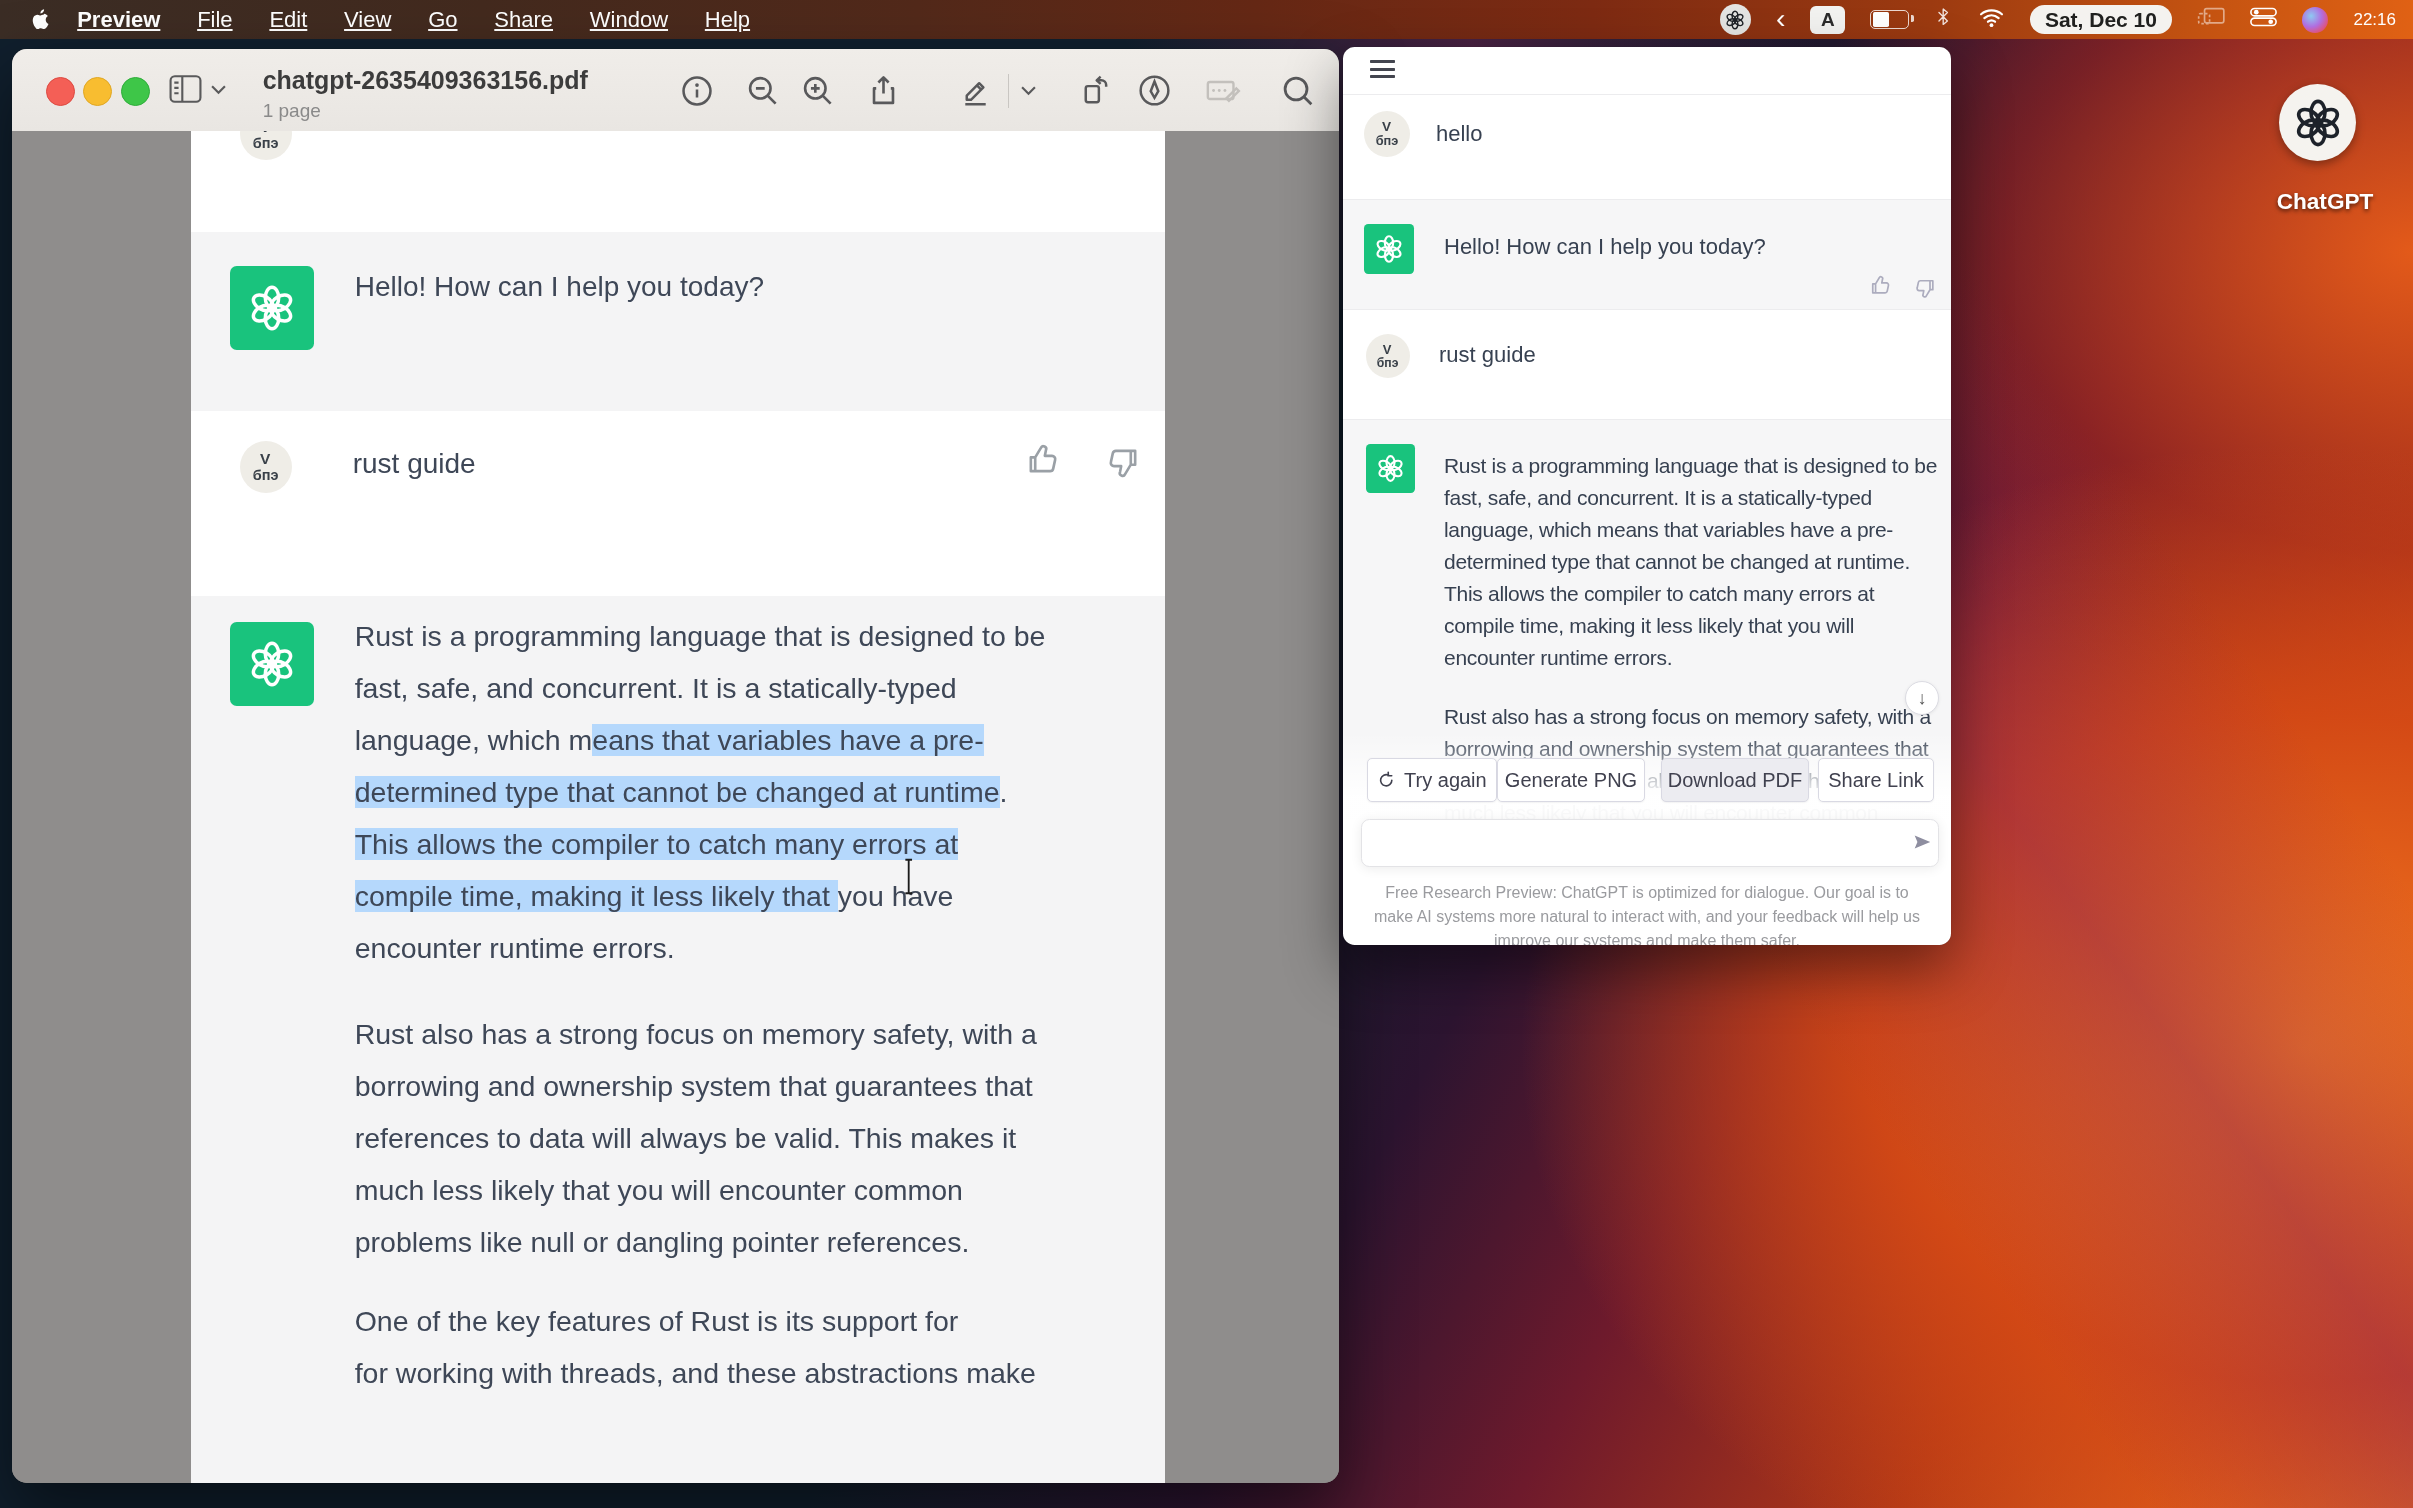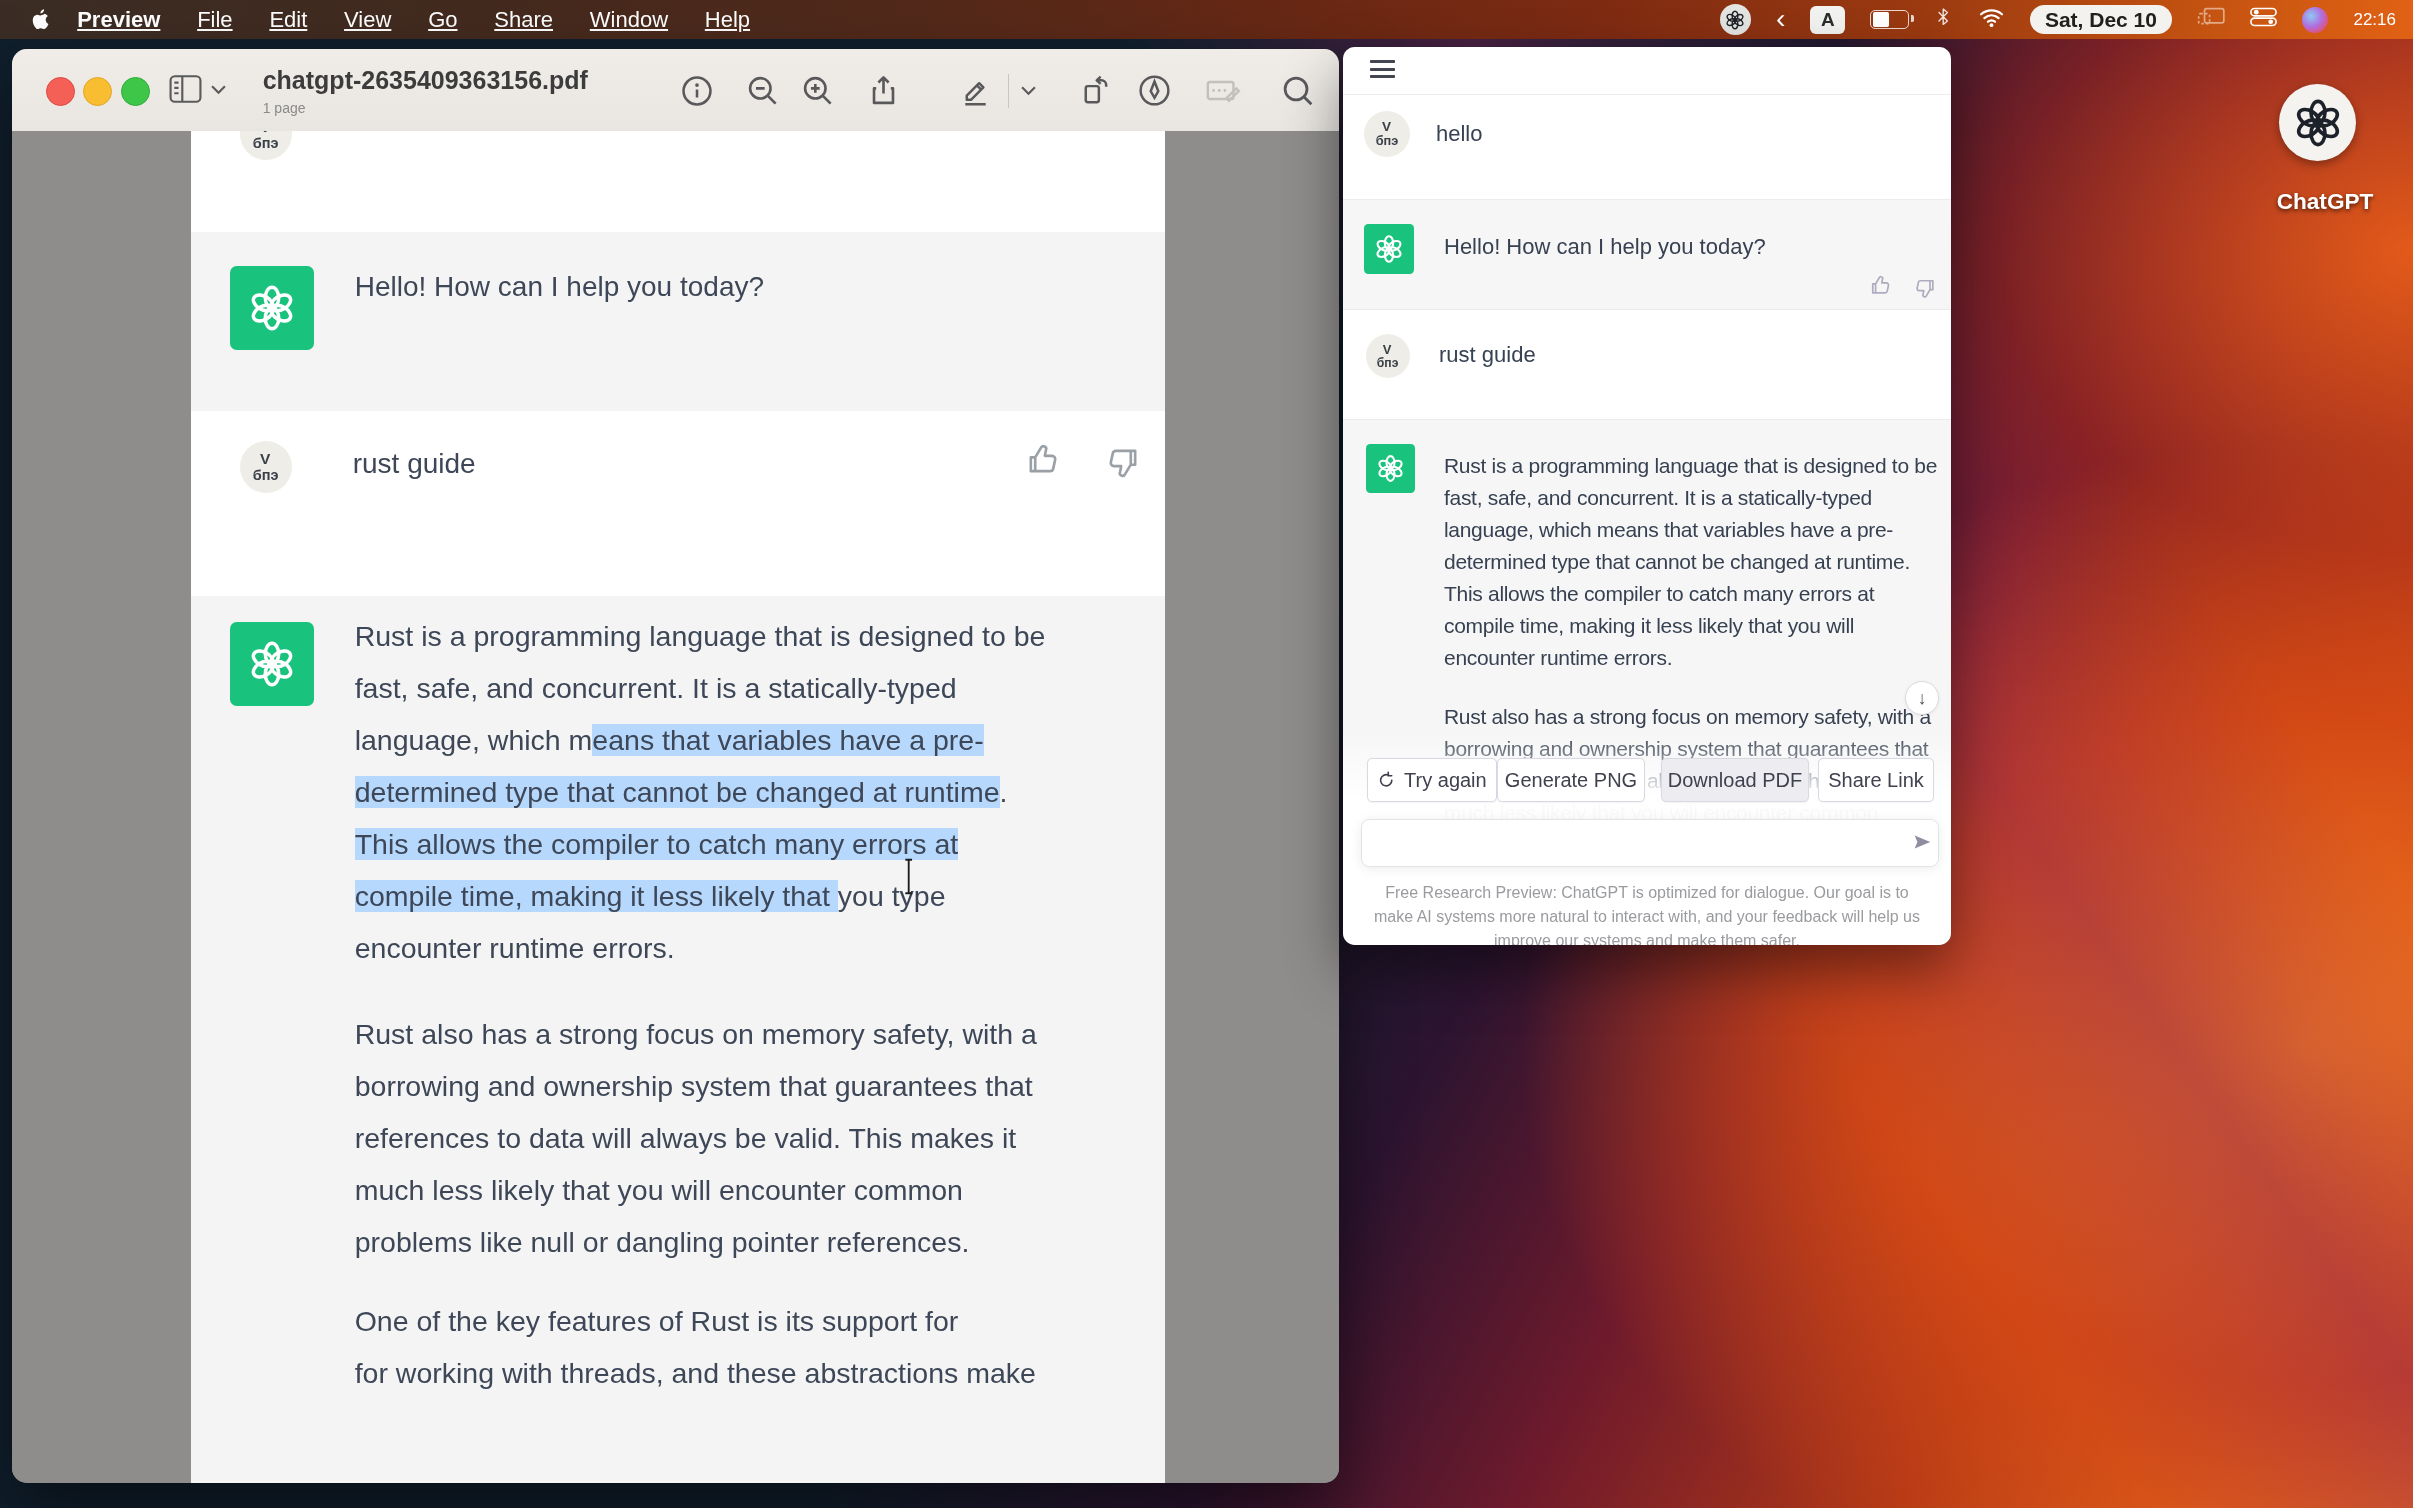--- a/index.html
+++ b/index.html
@@ -39,21 +39,21 @@
     box-shadow:0 29px 67px rgba(0,0,0,.5),0 0 0.8px rgba(0,0,0,.4);overflow:hidden;}
   .titlebar{left:0;top:0;width:100%;height:82px;background:linear-gradient(#f0ede9,#e9e6e2);border-bottom:0.8px solid #cfccc8;}
   .light{width:27px;height:27px;border-radius:50%;top:28px;}
   .light.red{left:34px;background:#f45f56;border:0.8px solid #dd4a41;}
   .light.yellow{left:71px;background:#f8bd30;border:0.8px solid #e0a723;}
   .light.green{left:109px;background:#3ec648;border:0.8px solid #2fad3a;}
   .tb-icon{color:#59595b;display:flex;align-items:center;justify-content:center;width:39px;height:39px;top:22px;}
   .tb-divider{top:25px;width:0.8px;height:34px;background:#c9c6c2;}
   .title-block{left:251px;top:17px;}
   .doc-title{font-size:25px;font-weight:600;color:#3c3c3c;}
-  .doc-sub{font-size:14px;color:#8a8a8a;margin-top:5px;}
+  .doc-sub{font-size:19px;color:#8a8a8a;margin-top:5px;}
   .sidebar-ctl{left:156px;top:24px;color:#5a5a5b;display:flex;align-items:flex-start;gap:8.4px;}
 
   .pv-content{left:0;top:82px;width:1327px;height:1352px;background:#8f8d8c;}
   .pdf-page{left:179px;top:0;width:974px;height:1352px;background:#fff;overflow:hidden;}
   .pdf-row-divider{left:0;width:100%;height:0.8px;background:#e7e7e8;}
   .pdf-gray{left:0;width:100%;background:#f4f4f5;}
   .avatar-circle{border-radius:50%;background:#efede7;color:#3a4149;display:flex;flex-direction:column;align-items:center;justify-content:center;line-height:1;}
   .avatar-circle .g1{font-size:.62em;font-weight:700;letter-spacing:0.8px;}
   .avatar-circle .g2{font-size:.58em;font-weight:600;margin-top:1.7px;}
   .avatar-green{background:#19c37d;color:#fff;display:flex;align-items:center;justify-content:center;}
@@ -328,21 +328,21 @@
           <svg width="52" height="52" viewBox="0 0 24 24">
               <use href="#openai-flower"></use>
             </svg>
         </div>
         <div class="abs" style="left:164px;top:23.5px">
           <div class="pdf-line"><span>Rust is a programming language that is designed to be</span><span class="hl"></span><span></span></div>
             <div class="pdf-line"><span>fast, safe, and concurrent. It is a statically-typed</span><span class="hl"></span><span></span></div>
             <div class="pdf-line"><span>language, which m</span><span class="hl">eans that variables have a pre-</span><span></span></div>
             <div class="pdf-line"><span></span><span class="hl">determined type that cannot be changed at runtime</span><span>.</span></div>
             <div class="pdf-line"><span></span><span class="hl">This allows the compiler to catch many errors at</span><span></span></div>
-            <div class="pdf-line"><span></span><span class="hl">compile time, making it less likely that </span><span>you type</span></div>
+            <div class="pdf-line"><span></span><span class="hl">compile time, making it less likely that </span><span>you have</span></div>
             <div class="pdf-line"><span>encounter runtime errors.</span><span class="hl"></span><span></span></div>
         </div>
         <div class="abs" style="left:164px;top:422px">
           <div class="pdf-line"><span>Rust also has a strong focus on memory safety, with a</span><span class="hl"></span><span></span></div>
             <div class="pdf-line"><span>borrowing and ownership system that guarantees that</span><span class="hl"></span><span></span></div>
             <div class="pdf-line"><span>references to data will always be valid. This makes it</span><span class="hl"></span><span></span></div>
             <div class="pdf-line"><span>much less likely that you will encounter common</span><span class="hl"></span><span></span></div>
             <div class="pdf-line"><span>problems like null or dangling pointer references.</span><span class="hl"></span><span></span></div>
         </div>
         <div class="abs" style="left:164px;top:709px">

